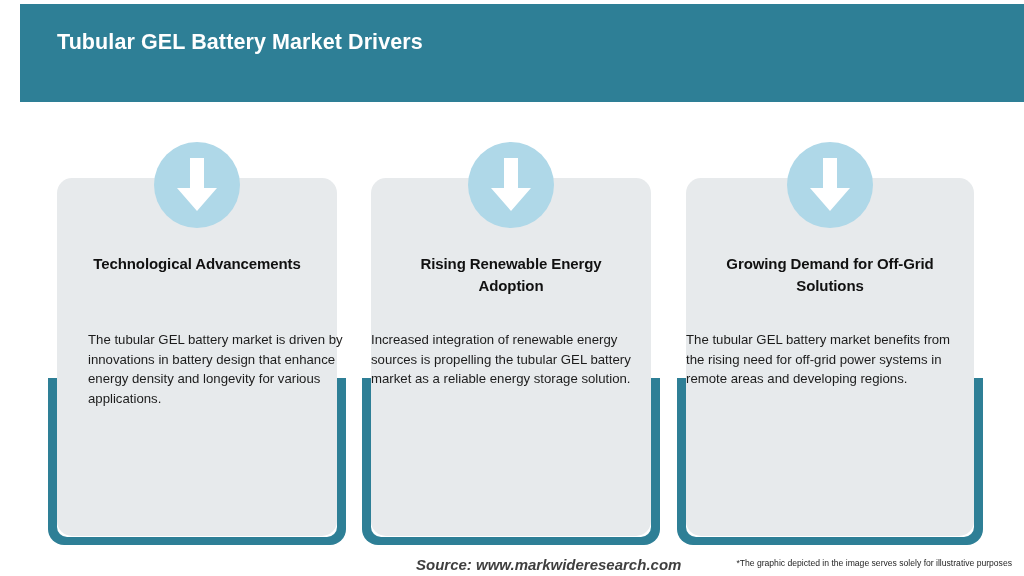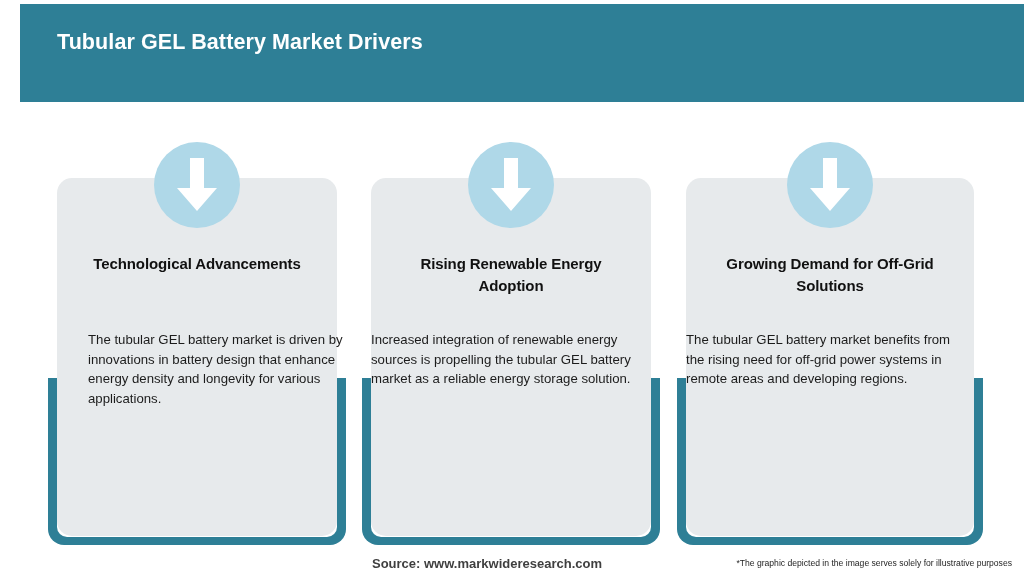--- a/index.html
+++ b/index.html
@@ -77,23 +77,24 @@
   
   .icon-circle {
     position:absolute;
     width:86px; height:86px; border-radius:50%;
     background:#AFD8E8;
   }
   .icon-circle svg { position:absolute; left:21px; top:16px; }
 
   
   #footer-source {
-    position:absolute; left:372px; top:556px;
-    font-size:13px; font-weight:bold; color:#3f3f3f;
+    position:absolute; left:416px; top:556px;
+    font-size:15px; font-weight:bold; color:#3f3f3f;
     white-space:nowrap;
+    font-style:italic;
   }
   #footer-disclaimer {
     position:absolute; right:12px; top:558px;
     font-size:8.6px; color:#1e1e1e;
     white-space:nowrap;
   }
 </style>
 </head>
 <body>
 

